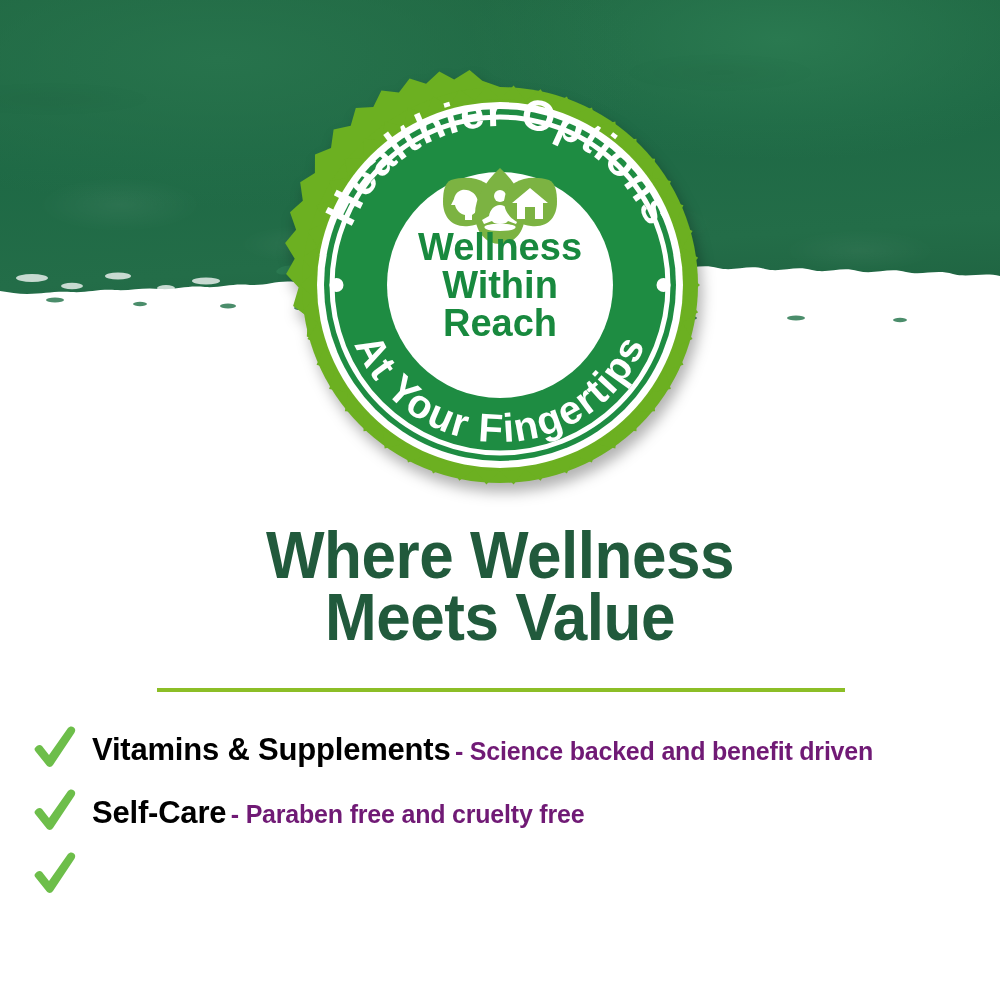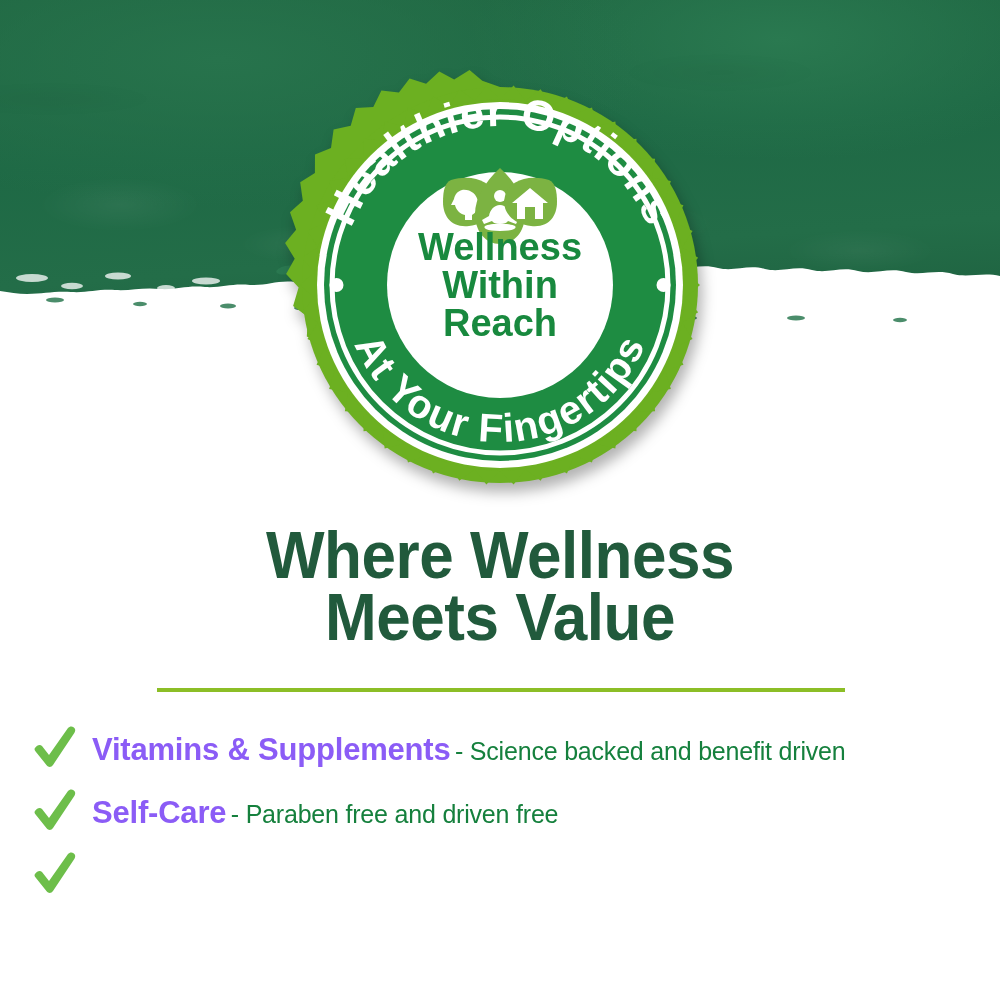--- a/index.html
+++ b/index.html
@@ -88,29 +88,29 @@
     position:absolute; left:31px; top:6px;
     width:46px; height:46px;
   }
   .check svg { display:block; width:46px; height:46px; }
   .row-text {
     padding-left:58px;
     white-space:nowrap;
     line-height:63px;
   }
   .cat {
-    color:#8b5cf6;
+    color:#000000;
     font-weight:bold;
     font-size:31px;
     letter-spacing:-.2px;
   }
   .desc {
-    color:#15803d;
+    color:#701a75;
     font-size:25px;
-    font-weight:normal;
+    font-weight:bold;
     letter-spacing:-.2px;
     text-align:center;
   }
 </style>
 </head>
 <body>
 
 <div class="stage">
 
   <div class="header-band">
@@ -295,21 +295,21 @@
     </div>
 
     <div class="row">
       <span class="check">
         <svg viewBox="0 0 46 46" xmlns="http://www.w3.org/2000/svg">
           <path fill="#6dbe4a" d="M4,24 C6,21 9,20 11,22 L18,31 L37,4 C39,1.5 43,2 44,5 C44.6,6.8 43.8,8.2 42.8,9.8 L22,41 C20.4,43.4 17.4,43.6 15.6,41.2 L4.6,27.4 C3.4,26 3.2,25 4,24 Z"></path>
         </svg>
       </span>
       <span class="row-text">
         <span class="cat">Self-Care</span>
-        <span class="desc">- Paraben free and driven free</span>
+        <span class="desc">- Paraben free and cruelty free</span>
       </span>
     </div>
 
     <div class="row">
       <span class="check">
         <svg viewBox="0 0 46 46" xmlns="http://www.w3.org/2000/svg">
           <path fill="#6dbe4a" d="M4,24 C6,21 9,20 11,22 L18,31 L37,4 C39,1.5 43,2 44,5 C44.6,6.8 43.8,8.2 42.8,9.8 L22,41 C20.4,43.4 17.4,43.6 15.6,41.2 L4.6,27.4 C3.4,26 3.2,25 4,24 Z"></path>
         </svg>
       </span>
     </div>

